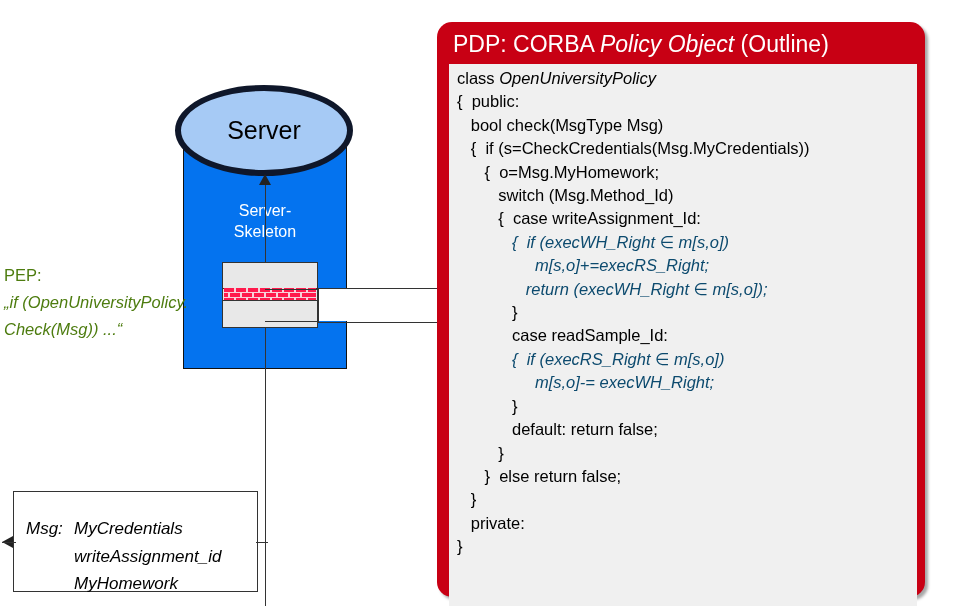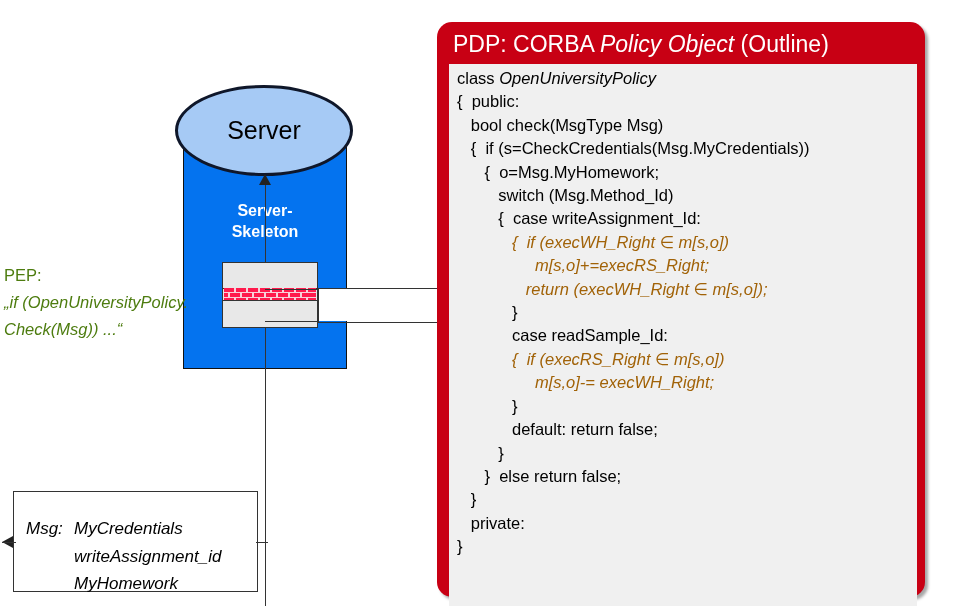--- a/index.html
+++ b/index.html
@@ -4,25 +4,25 @@
 <style>
   html,body{margin:0;padding:0;background:#ffffff;}
   body{width:953px;height:606px;position:relative;overflow:hidden;
        font-family:"Liberation Sans","DejaVu Sans",sans-serif;}
   .abs{position:absolute;}
 
   
   #server-body{left:183px;top:130px;width:164px;height:239px;
       background:#0473ef;border:1px solid #111;box-sizing:border-box;}
   #server-top{left:175px;top:85px;width:178px;height:91px;
-      background:#a6caf5;border:3px solid #0f172a;border-radius:50%;box-sizing:border-box;
+      background:#a6caf5;border:6px solid #0f172a;border-radius:50%;box-sizing:border-box;
       display:flex;align-items:center;justify-content:center;}
   #server-top .lbl{font-size:25px;color:#000;}
   #skeleton-label{left:183px;top:200px;width:164px;text-align:center;
-      color:#ffffff;font-size:16px;line-height:21px;font-weight:bold;}
+      color:#ffffff;font-size:16px;line-height:21px;}
 
   
   #pep-block{left:222px;top:262px;width:96px;height:66px;}
   .pepseg{position:absolute;background:#e8e8e8;border:1.6px solid #333;box-sizing:border-box;}
   #pep-top{left:0;top:0;width:96px;height:28px;}
   #pep-bot{left:0;top:38px;width:96px;height:28px;}
   #pep-mid{left:0;top:26px;width:96px;height:14px;background:#e8e8e8;
       border-left:1.6px solid #333;border-right:1.6px solid #333;box-sizing:border-box;}
   #pep-bricks{position:absolute;left:1.6px;top:26px;width:92.8px;height:14px;
       background:
@@ -56,21 +56,21 @@
   #pdp-panel{left:437px;top:22px;width:488px;height:575px;
       background:#c80014;border-radius:15px;box-sizing:border-box;
       box-shadow:3px 3px 3px rgba(0,0,0,.35);}
   #pdp-title{left:453px;top:31px;width:470px;color:#ffffff;font-size:23px;
       white-space:nowrap;}
   #pdp-title .ital{font-style:italic;text-align:right;}
   #pdp-code{left:449px;top:64px;width:468px;height:594px;
       background:#f0f0f0;box-sizing:border-box;overflow:hidden;}
   #code-lines{position:absolute;left:8px;top:3px;right:0;}
   .cl{font-size:16.5px;line-height:23.4px;color:#000;white-space:pre;}
-  .cl.blue{color:#a16207;font-style:italic;}
+  .cl.blue{color:#0c4a6e;font-style:italic;}
   .cl .ital{font-style:italic;}
 </style>
 </head>
 <body>
 
 <div class="abs" id="server-body"></div>
 
 <div class="abs" id="server-top">
   <span class="lbl">Server</span>
 </div>

